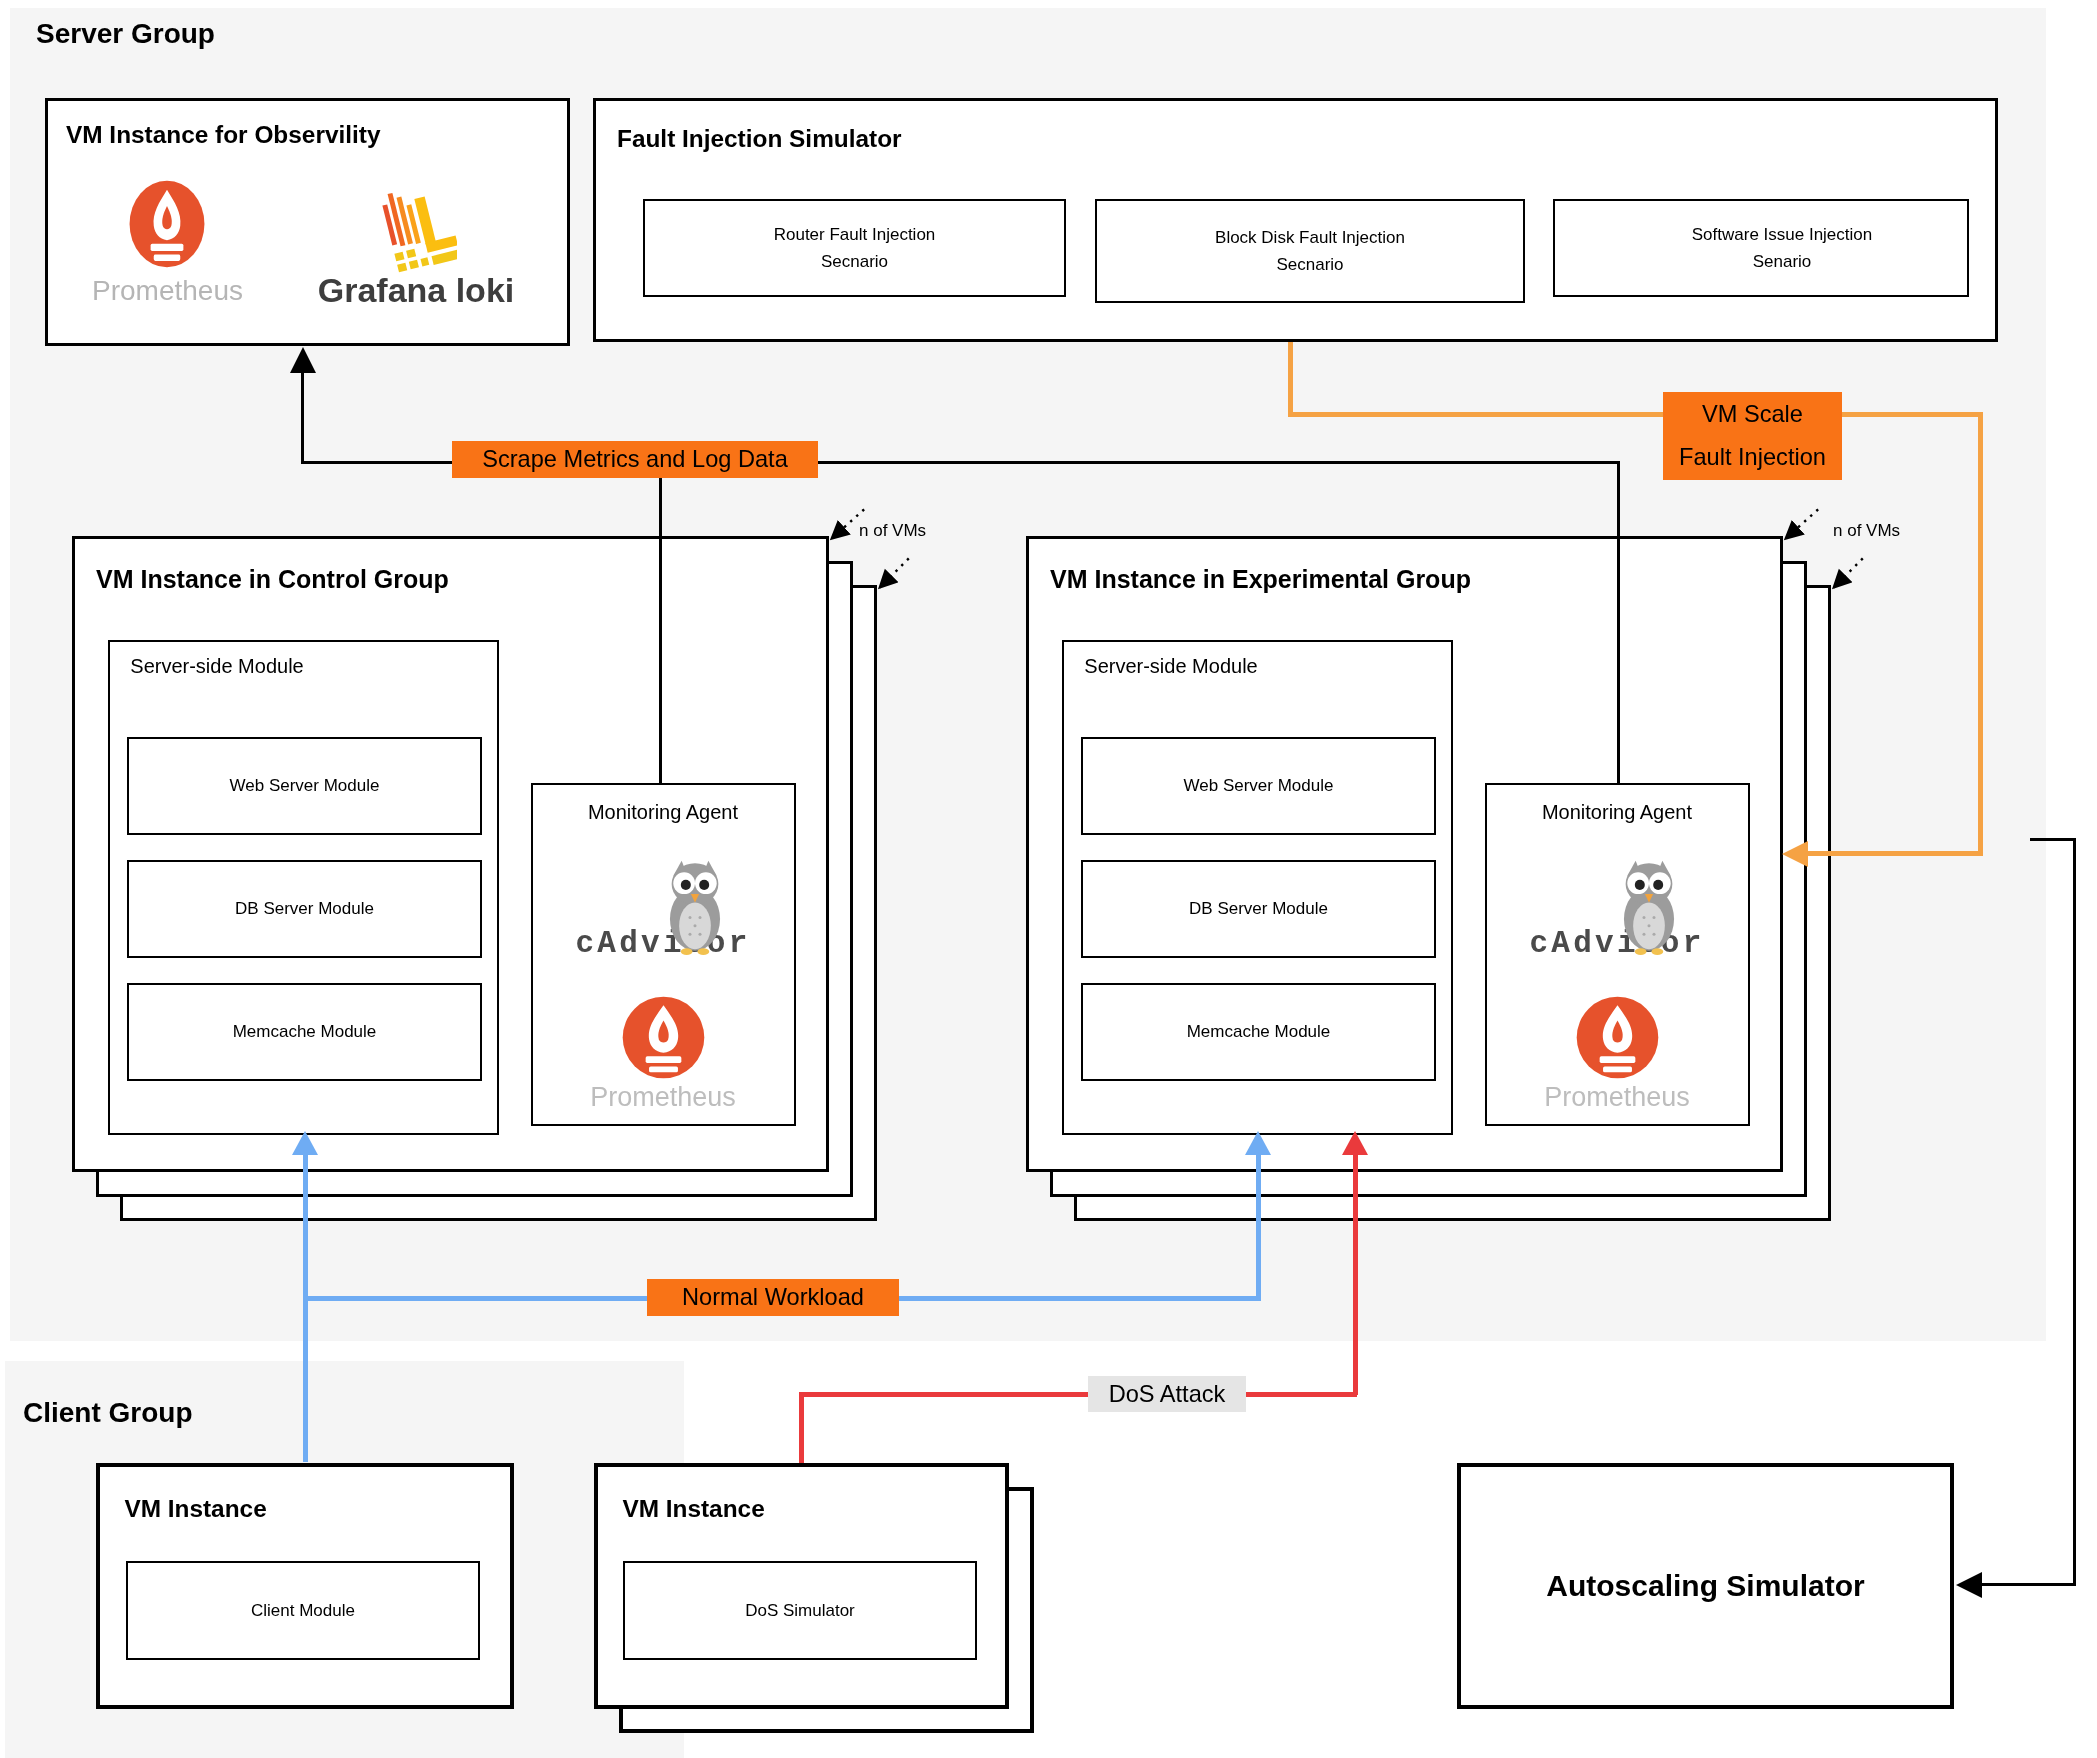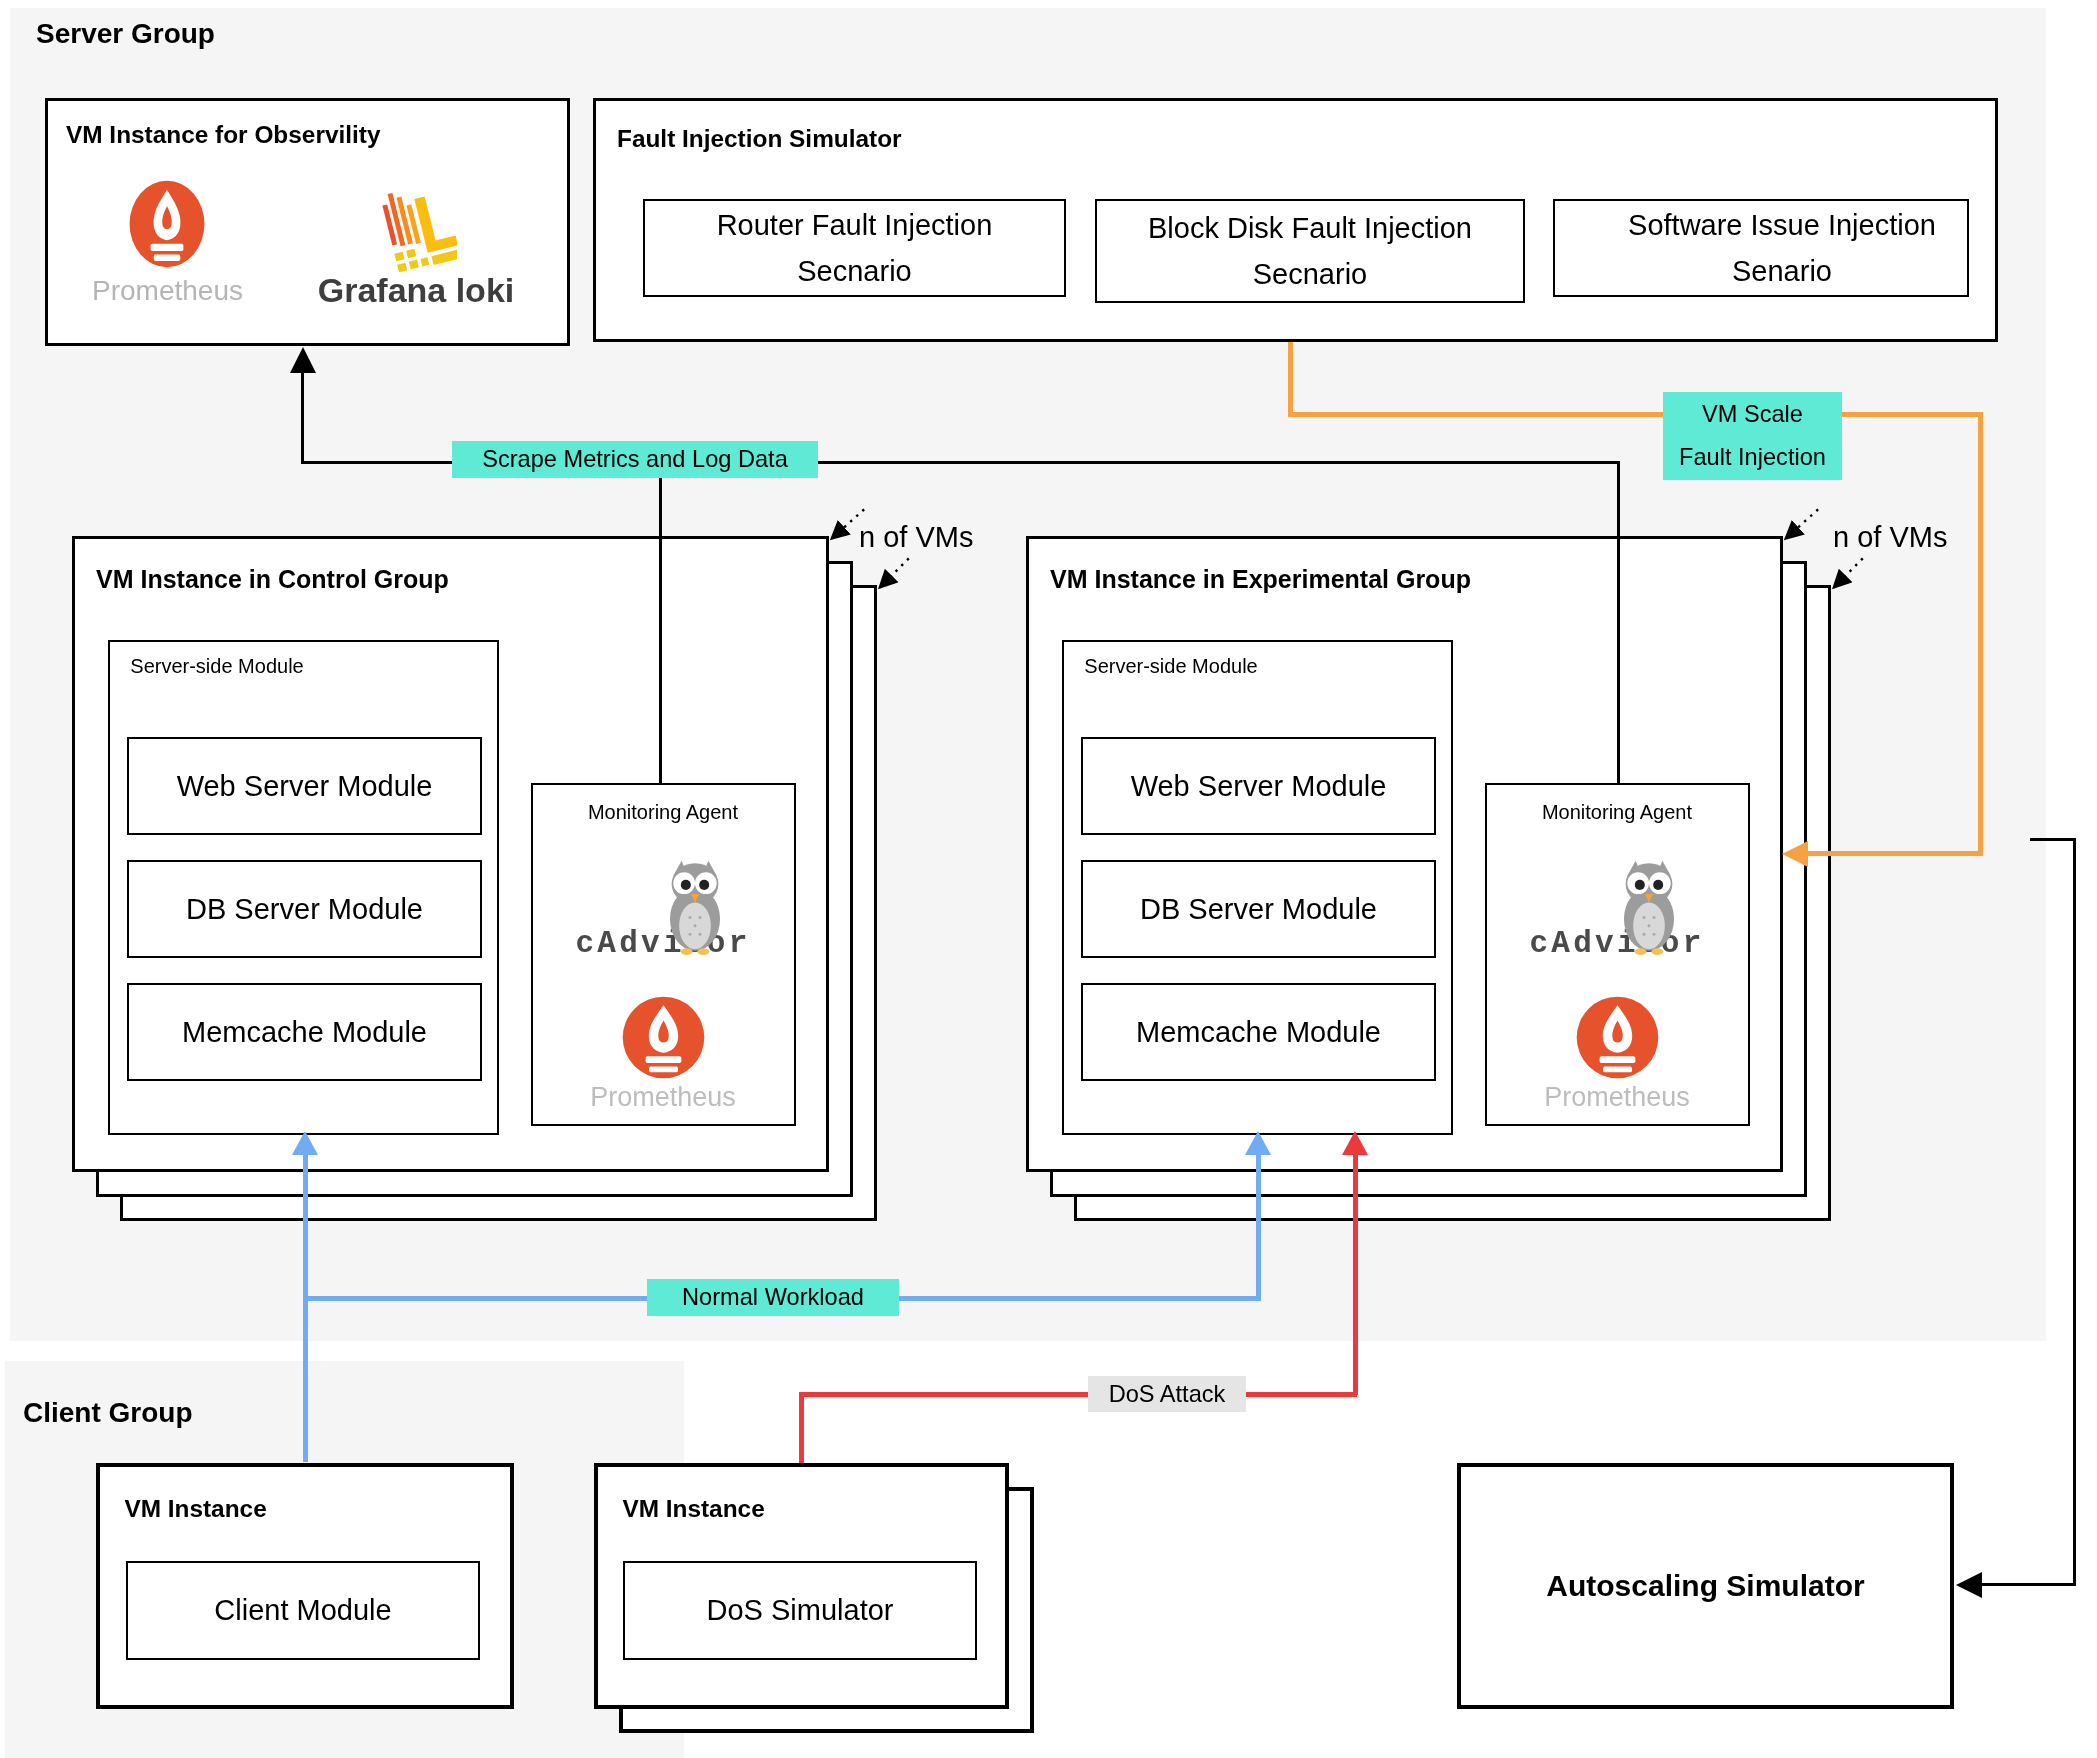--- a/index.html
+++ b/index.html
@@ -17,25 +17,25 @@
   .tri{width:0;height:0;z-index:4;}
   .tri-up-black{border-left:13px solid transparent;border-right:13px solid transparent;border-bottom:26px solid #000;}
   .tri-up-blue{border-left:13px solid transparent;border-right:13px solid transparent;border-bottom:24.4px solid #6FACF3;}
   .tri-up-red{border-left:13px solid transparent;border-right:13px solid transparent;border-bottom:24.4px solid #EA3A3C;}
   .tri-left-black{border-top:13px solid transparent;border-bottom:13px solid transparent;border-right:26px solid #000;}
   .tri-left-orange{border-top:13px solid transparent;border-bottom:13px solid transparent;border-right:26px solid #F5A244;}
   .center{display:flex;align-items:center;justify-content:center;text-align:center;}
   .group-label{font-size:28px;font-weight:bold;z-index:4;}
   .box-title{font-size:24.4px;font-weight:bold;}
   .big-title{font-size:25px;font-weight:bold;}
-  .label29{font-size:29px;}
+  .label29{font-size:17px;}
   .label30{font-size:20px;}
   .edge-label{font-size:23.6px;z-index:5;}
   .pre{white-space:pre-line;line-height:1.6;}
-  .gbg{background:#5eead4;}
+  .gbg{background:#f97316;}
   .wbg{background:#e5e5e5;}
   .cap-gray{color:#BDBDBD;}
   .cadvisor{font-family:"Liberation Mono", monospace;font-weight:bold;font-size:31px;letter-spacing:3.3px;color:#4A4A4A;}
   .lokitext{font-size:34px;font-weight:bold;color:#3E3E3E;}
   svg{display:block;}
   .z4{z-index:4;} .z5{z-index:5;}
 </style>
 </head>
 <body>
 

